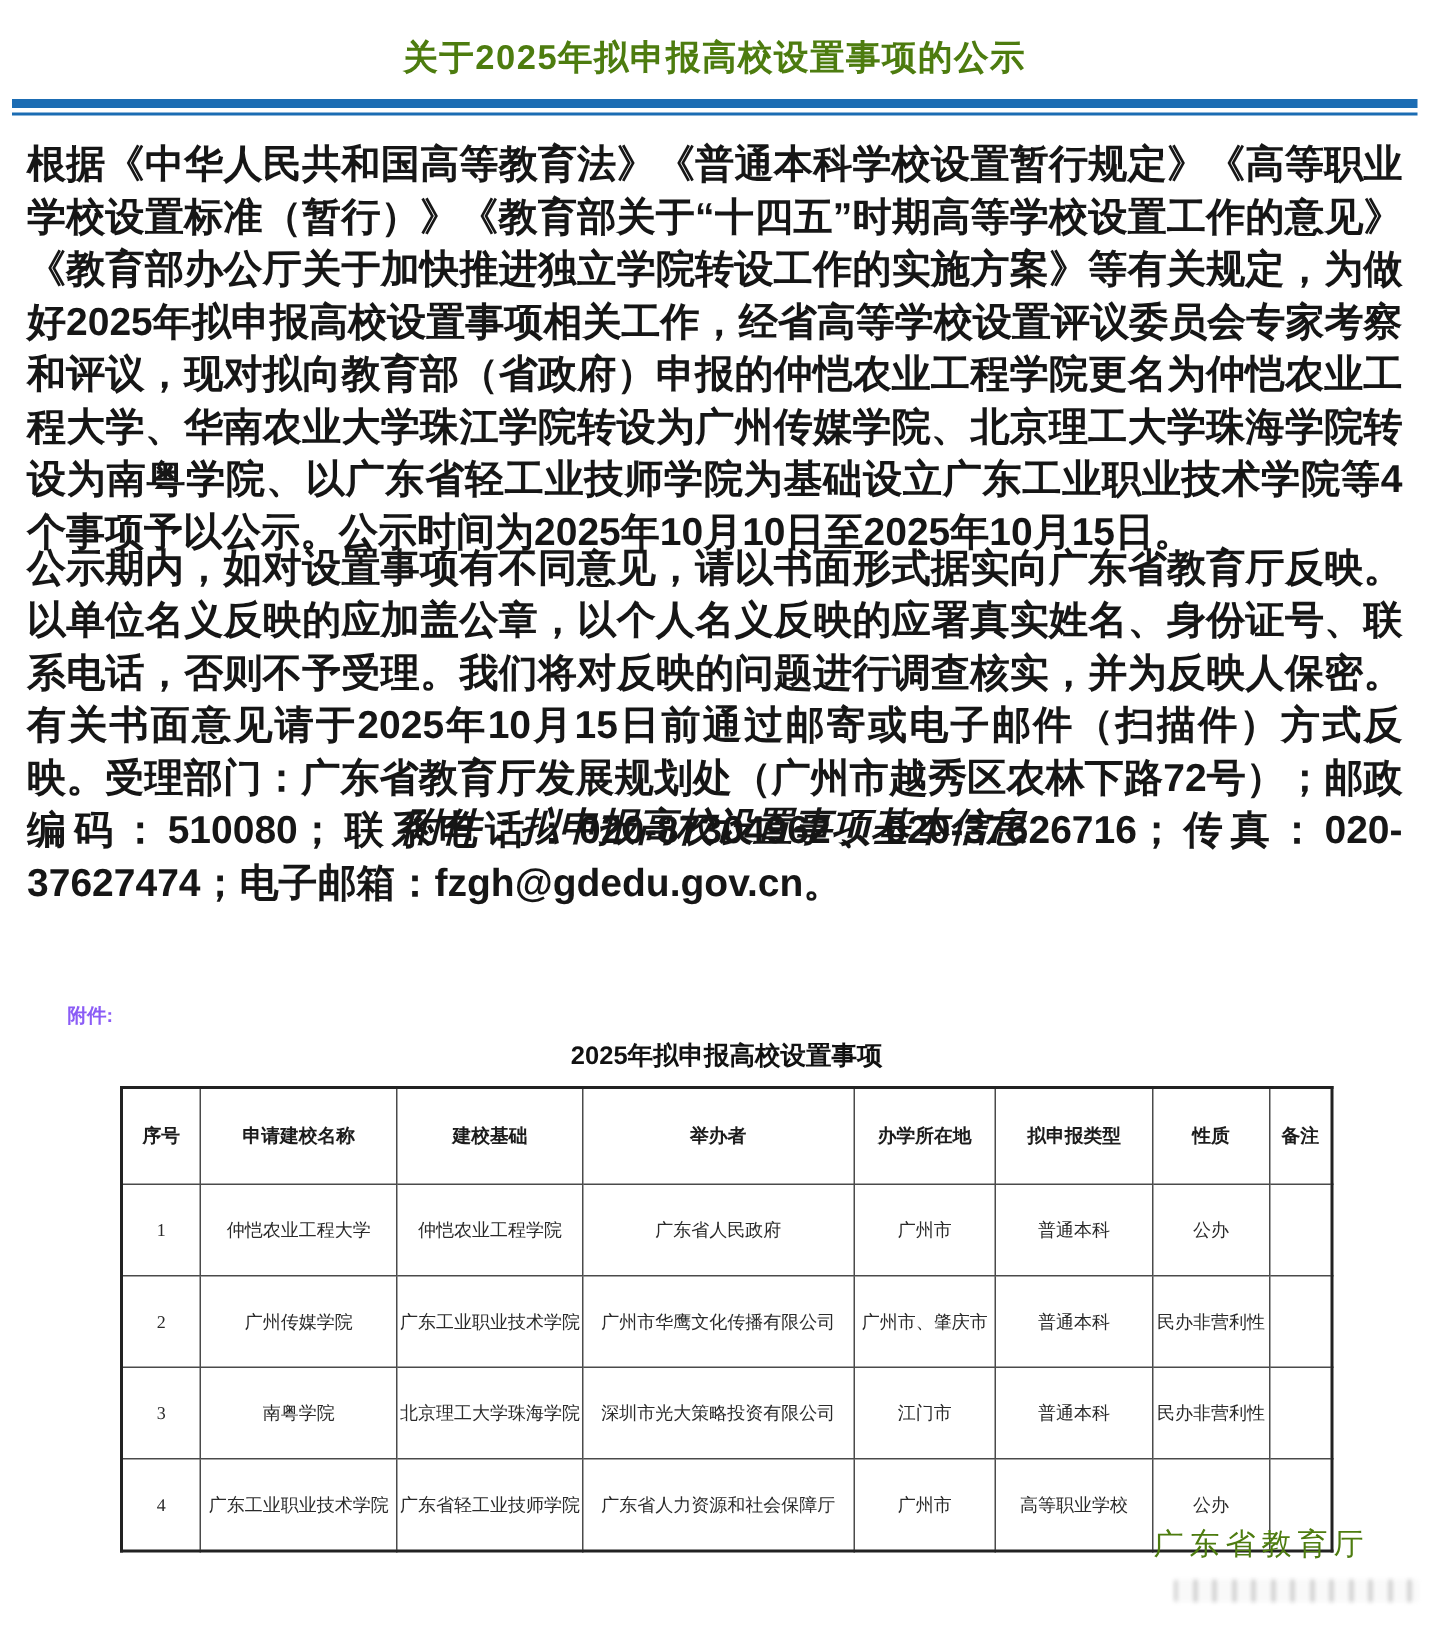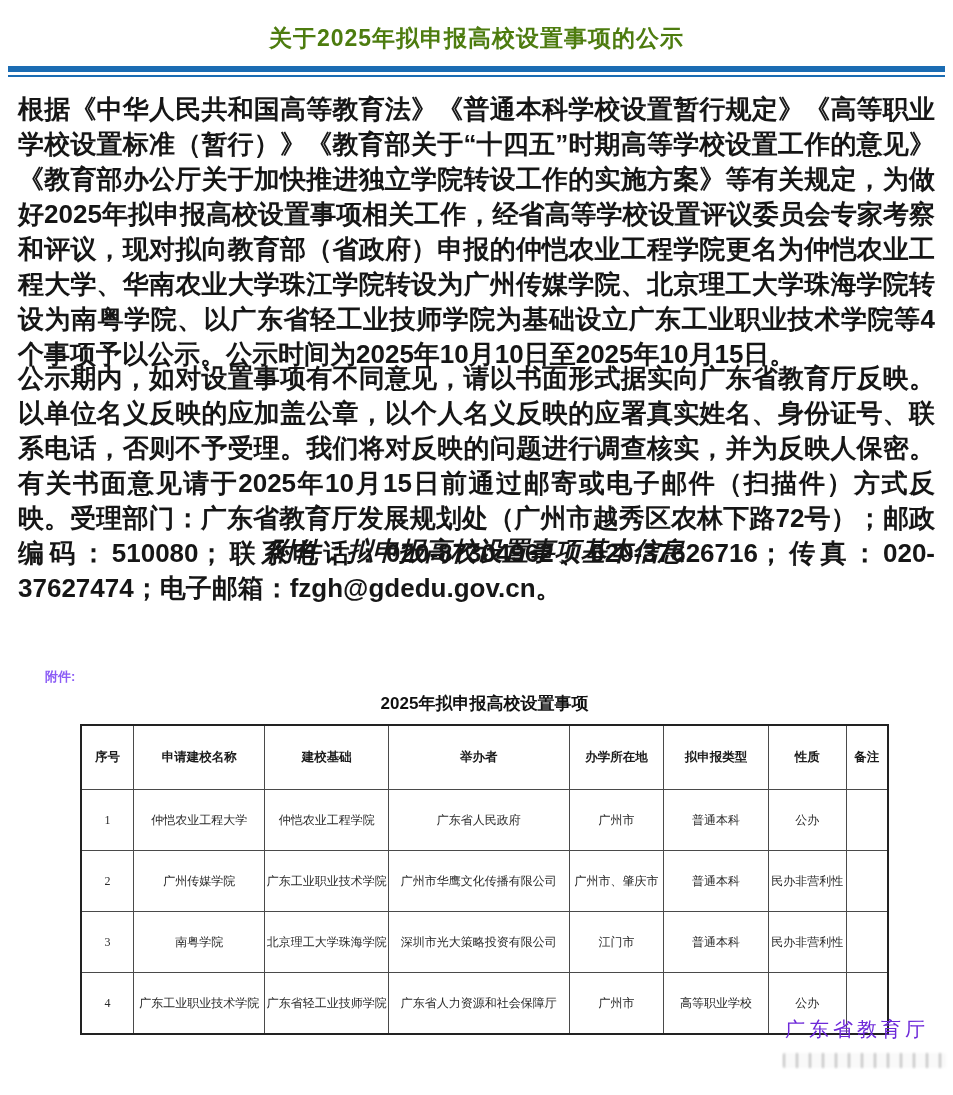--- a/index.html
+++ b/index.html
@@ -50,22 +50,22 @@
     padding:20px 1px; overflow:hidden; white-space:nowrap;
   }
   .att-table th { height:23px; font-size:12.5px; font-weight:700; color:#1c1c1c; }
   .att-table td { height:20px; font-size:12px; font-weight:400; color:#2a2a2a; }
   .table-note {
     margin-top:7px; font-size:12px; font-weight:600;
     color:#333; text-align:left;
     font-family:"Liberation Sans", sans-serif;
   }
   .signature {
-    position:absolute; top:1016px; right:24px;
-    font-size:20px; letter-spacing:4px; color:#6d28d9;
+    position:absolute; top:1016px; right:40px;
+    font-size:20px; letter-spacing:4px; color:#4d7c0f;
     font-family:"Liberation Serif", serif;
   }
   .smudge {
     position:absolute; top:1053px; left:783px; width:163px; height:15px;
     background:repeating-linear-gradient(90deg,
       rgba(40,40,40,0.55) 0px, rgba(40,40,40,0.55) 2px,
       rgba(150,150,150,0.10) 2px, rgba(150,150,150,0.10) 13px);
     filter:blur(1.3px); opacity:0.55; border-radius:2px;
   }
 </style>

